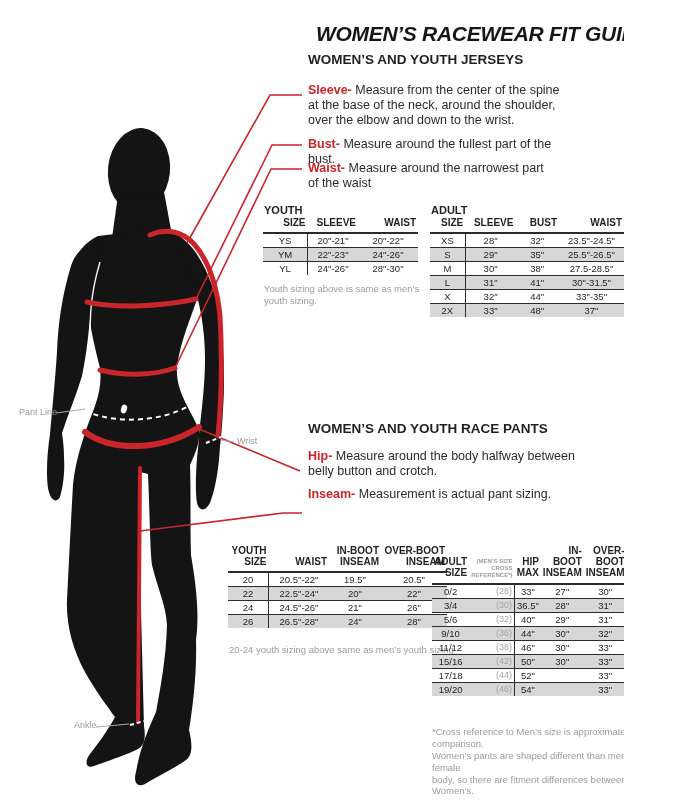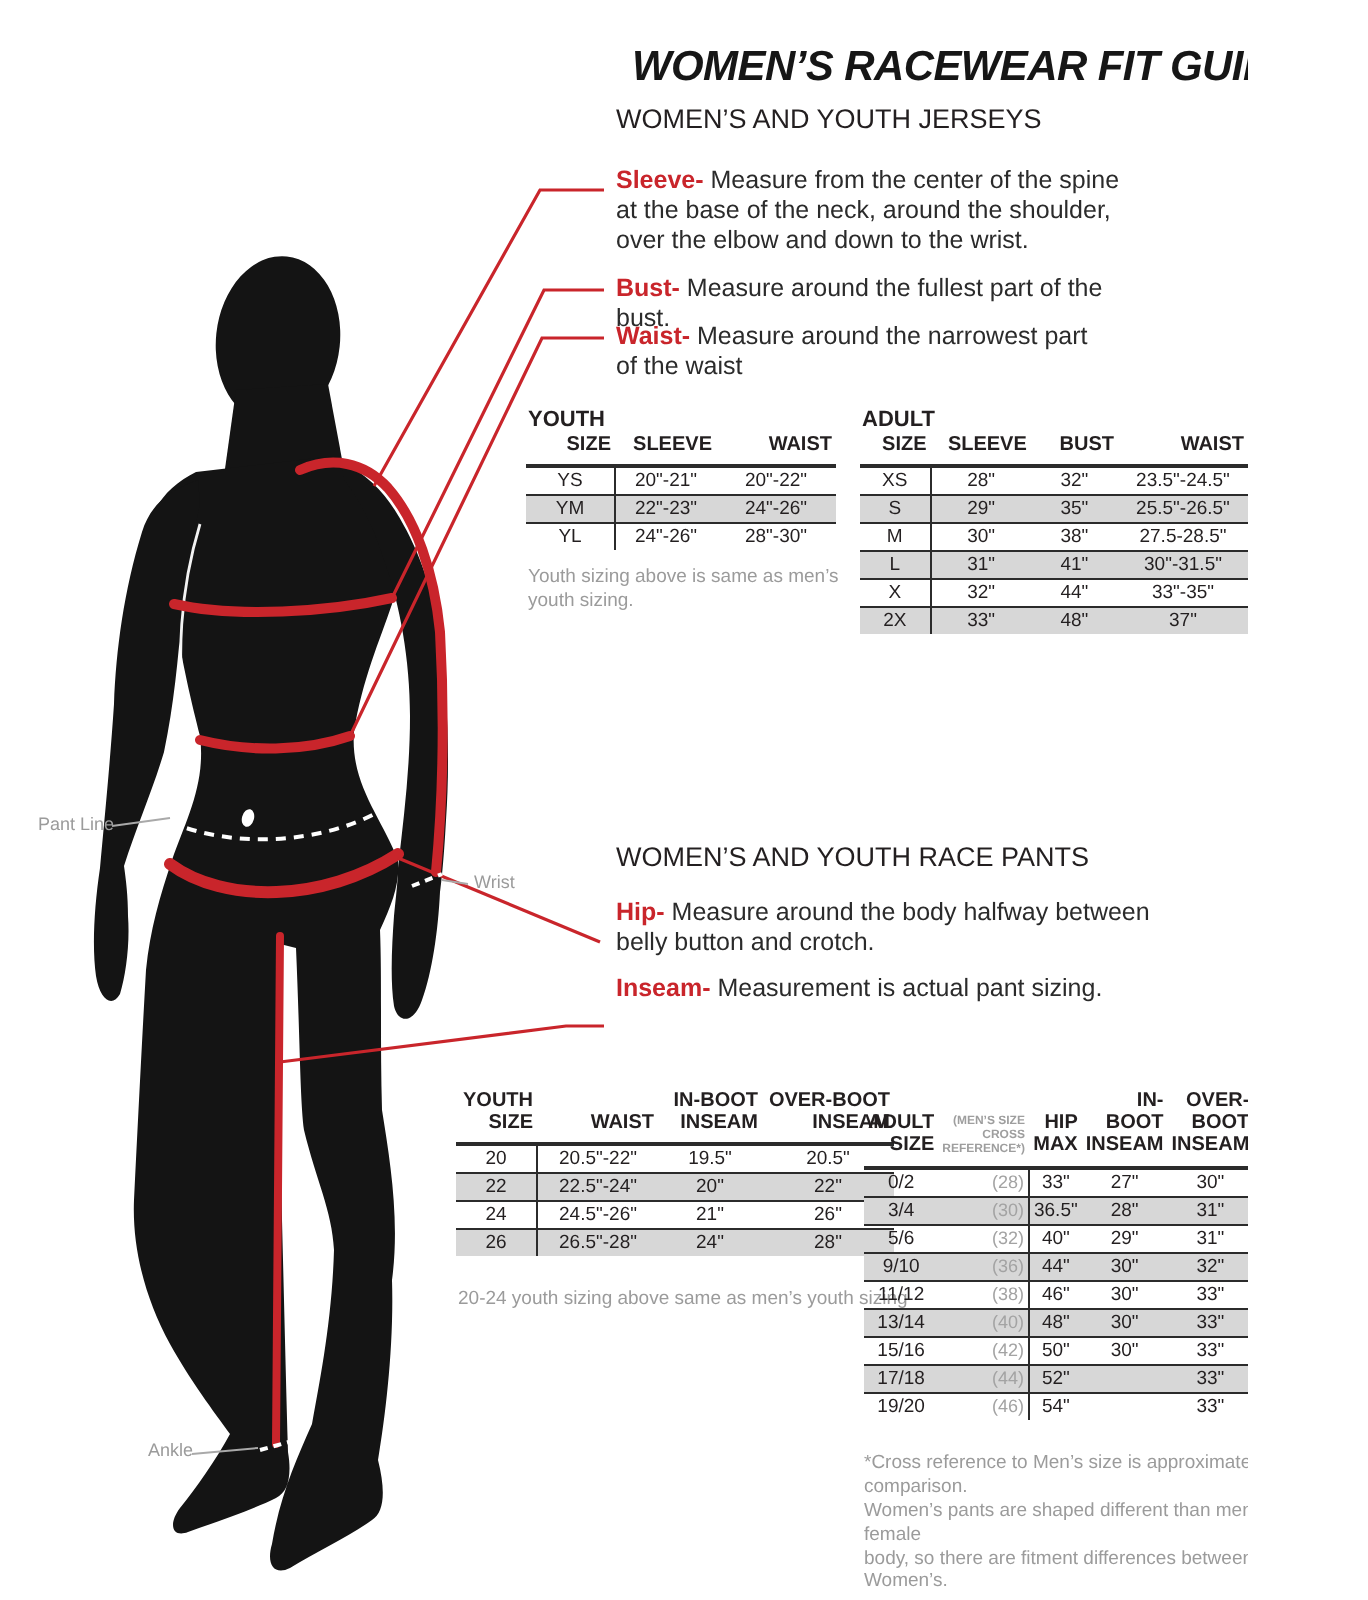--- a/index.html
+++ b/index.html
@@ -1,20 +1,20 @@
 <!DOCTYPE html>
 <html><head>
 <meta charset="utf-8">
 <style>
   html,body{margin:0;padding:0;background:#fff;}
   .canvas{position:relative;width:624px;height:800px;background:#fff;overflow:hidden;
           font-family:"Liberation Sans",sans-serif;color:#231f20;}
   .abs{position:absolute;}
   .page-title{font-size:21px;font-weight:bold;font-style:italic;color:#161616;letter-spacing:-0.3px;white-space:nowrap;}
-  .section-h{font-size:13.5px;font-weight:normal;color:#231f20;white-space:nowrap;}
+  .section-h{font-size:13.5px;font-weight:bold;color:#231f20;white-space:nowrap;}
   .callout{font-size:12.5px;line-height:15px;width:268px;color:#2b2b2b;}
   .callout b{color:#c9252b;margin-top:41px;}
   .callout span{white-space:pre-line;}
   .tbl-title{font-size:11px;font-weight:bold;}
   .note{font-size:9.5px;color:#9b9b9b;line-height:1.25;white-space:pre-line;}
   .fig-label{font-size:9px;color:#9b9b9b;white-space:nowrap;}
 
   table.fit{border-collapse:collapse;color:#231f20;table-layout:fixed;}
   table.fit th{font-size:10px;font-weight:bold;text-align:right;vertical-align:bottom;
                padding:0 2px 4px;line-height:1.12;}
@@ -283,27 +283,20 @@
           <td class="c4">32"</td>
         </tr>
         <tr>
           <td class="c0">11/12</td>
           <td class="c1">(38)</td>
           <td class="c2">46"</td>
           <td class="c3">30"</td>
           <td class="c4">33"</td>
         </tr>
         <tr>
-          <td class="c0">13/14</td>
-          <td class="c1">(40)</td>
-          <td class="c2">48"</td>
-          <td class="c3">30"</td>
-          <td class="c4">33"</td>
-        </tr>
-        <tr>
           <td class="c0">15/16</td>
           <td class="c1">(42)</td>
           <td class="c2">50"</td>
           <td class="c3">30"</td>
           <td class="c4">33"</td>
         </tr>
         <tr>
           <td class="c0">17/18</td>
           <td class="c1">(44)</td>
           <td class="c2">52"</td>

